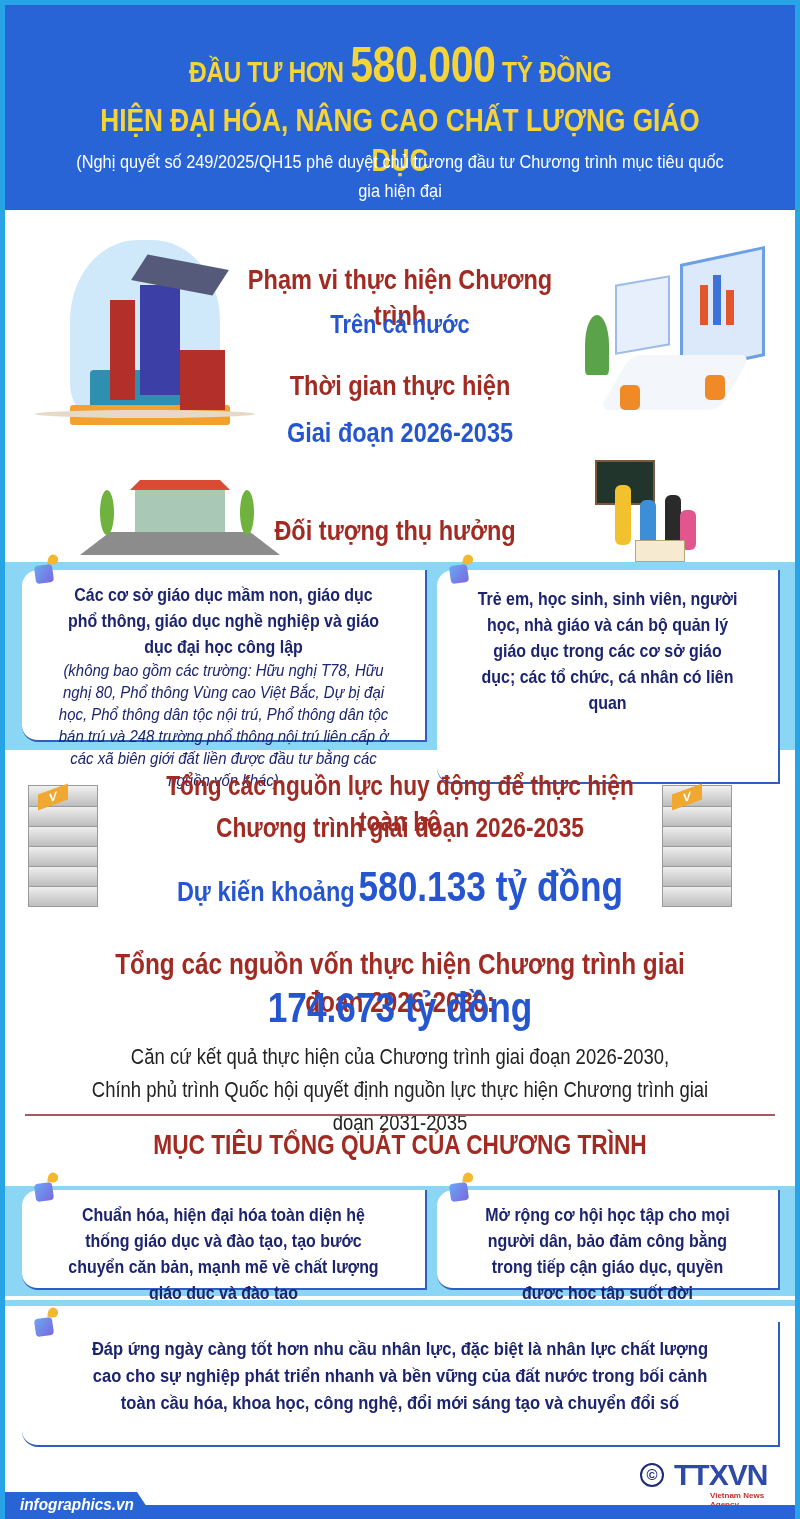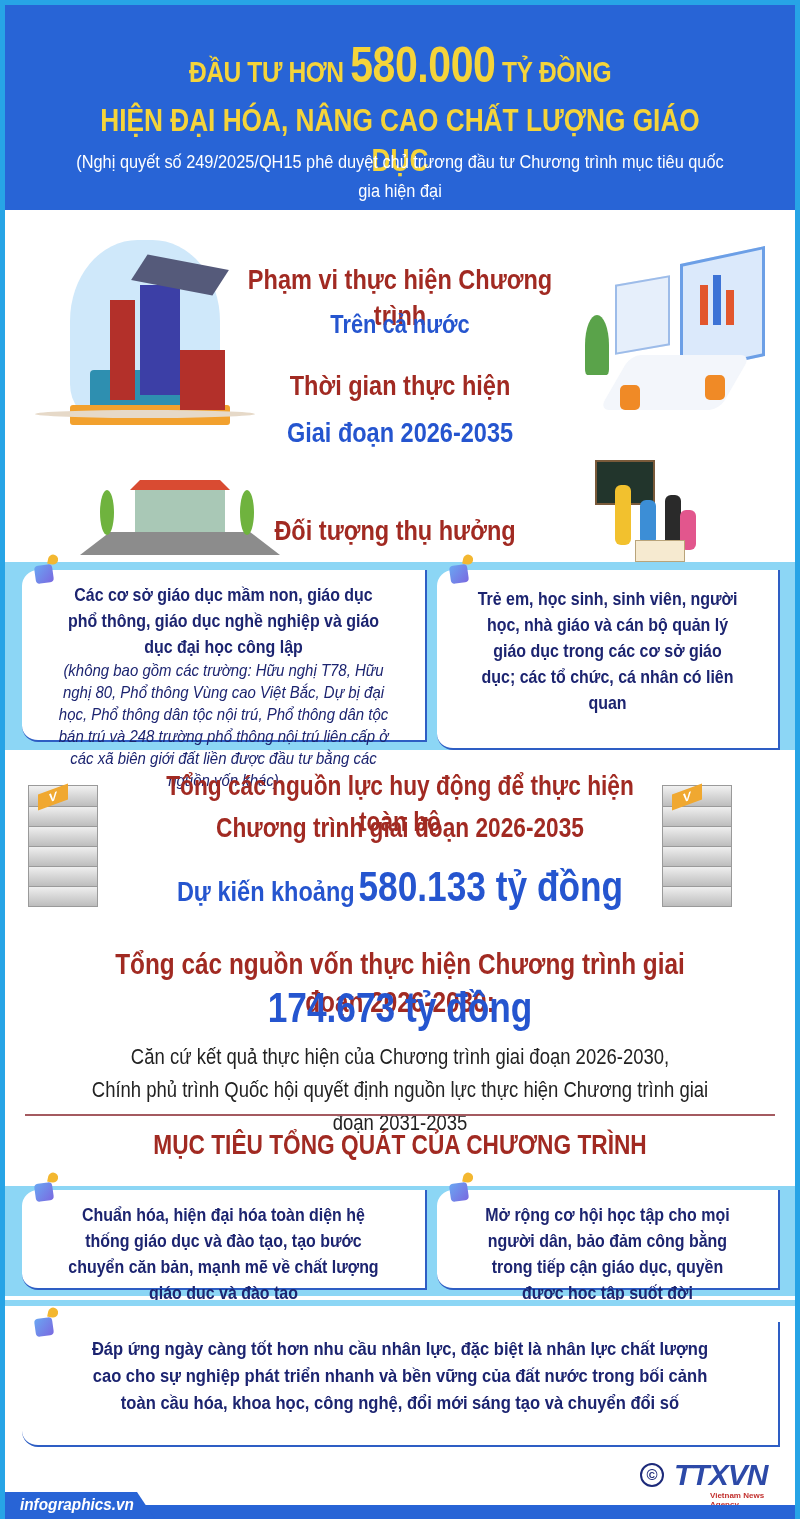--- a/index.html
+++ b/index.html
@@ -32,21 +32,21 @@
 
   .money { position: absolute; width: 80px; height: 130px; }
   .money .blk { position: absolute; left: 0; width: 70px; height: 22px; background: linear-gradient(180deg,#f1f1f1,#bdbdbd); border: 1px solid #9a9a9a; }
   .money .tag { position: absolute; top: 4px; width: 30px; height: 16px; background: #f0a830; color: #fff; font-size: 12px; font-weight: bold; text-align: center; line-height: 16px; transform: skewY(-20deg); }
 
   .footer-bar { position: absolute; left: 5px; top: 1505px; width: 790px; height: 14px; background: #2864d6; }
   .footer-tab { position: absolute; left: 5px; top: 1492px; width: 150px; height: 27px; background: #2864d6; clip-path: polygon(0 0, 88% 0, 100% 100%, 0 100%); }
   .footer-text { position: absolute; left: 20px; top: 1492px; color: #ffffff; font-style: italic; font-weight: bold; font-size: 17px; line-height: 26px; transform: scaleX(0.9); transform-origin: left; }
   .logo { position: absolute; left: 640px; top: 1460px; width: 150px; height: 40px; }
   .logo .copy { position: absolute; left: 0; top: 3px; width: 24px; height: 24px; border: 2px solid #1d2a7a; border-radius: 50%; color: #1d2a7a; font-weight: bold; font-size: 15px; text-align: center; line-height: 20px; }
-  .logo .name { position: absolute; left: 34px; top: -2px; font-weight: bold; font-size: 30px; color: #2d4aa8; letter-spacing: -1px; font-style: italic; }
+  .logo .name { position: absolute; left: 34px; top: -2px; font-weight: bold; font-size: 30px; color: #2d4aa8; letter-spacing: -1px; }
   .logo .agency { position: absolute; left: 70px; top: 31px; font-size: 8px; color: #c2302e; font-weight: bold; }
 </style>
 </head>
 <body>
 
 <div class="frame"></div>
 
 <div class="header">
   <div class="t1">
     <span>ĐẦU TƯ HƠN</span>
@@ -105,21 +105,21 @@
   <div style="position:absolute;left:40px;top:85px;width:50px;height:22px;background:#f6ead0;border:1px solid #b9a47a;"></div>
 </div>
 
 <div class="card-band" style="top:562px;height:188px;"></div>
 <div class="card" style="left:22px;top:570px;width:405px;height:172px;padding:12px 10px;">
   <div class="txt">Các cơ sở giáo dục mầm non, giáo dục phổ thông, giáo dục nghề nghiệp và giáo dục đại học công lập</div>
   <div class="ital">(không bao gồm các trường: Hữu nghị T78, Hữu nghị 80, Phổ thông Vùng cao Việt Bắc, Dự bị đại học, Phổ thông dân tộc nội trú, Phổ thông dân tộc bán trú và 248 trường phổ thông nội trú liên cấp ở các xã biên giới đất liền được đầu tư bằng các nguồn vốn khác)</div>
 </div>
 <div class="pin" style="left:35px;top:565px;"></div>
 
-<div class="card" style="left:437px;top:570px;width:343px;height:180px;padding:16px 14px;">
+<div class="card" style="left:437px;top:570px;width:343px;height:214px;padding:16px 14px;">
   <div class="txt">Trẻ em, học sinh, sinh viên, người học, nhà giáo và cán bộ quản lý giáo dục trong các cơ sở giáo dục; các tổ chức, cá nhân có liên quan</div>
 </div>
 <div class="pin" style="left:450px;top:565px;"></div>
 
 <div class="money" style="left:28px;top:785px;">
   <div class="blk" style="top:100px;"></div>
   <div class="blk" style="top:80px;"></div>
   <div class="blk" style="top:60px;"></div>
   <div class="blk" style="top:40px;"></div>
   <div class="blk" style="top:20px;"></div>

